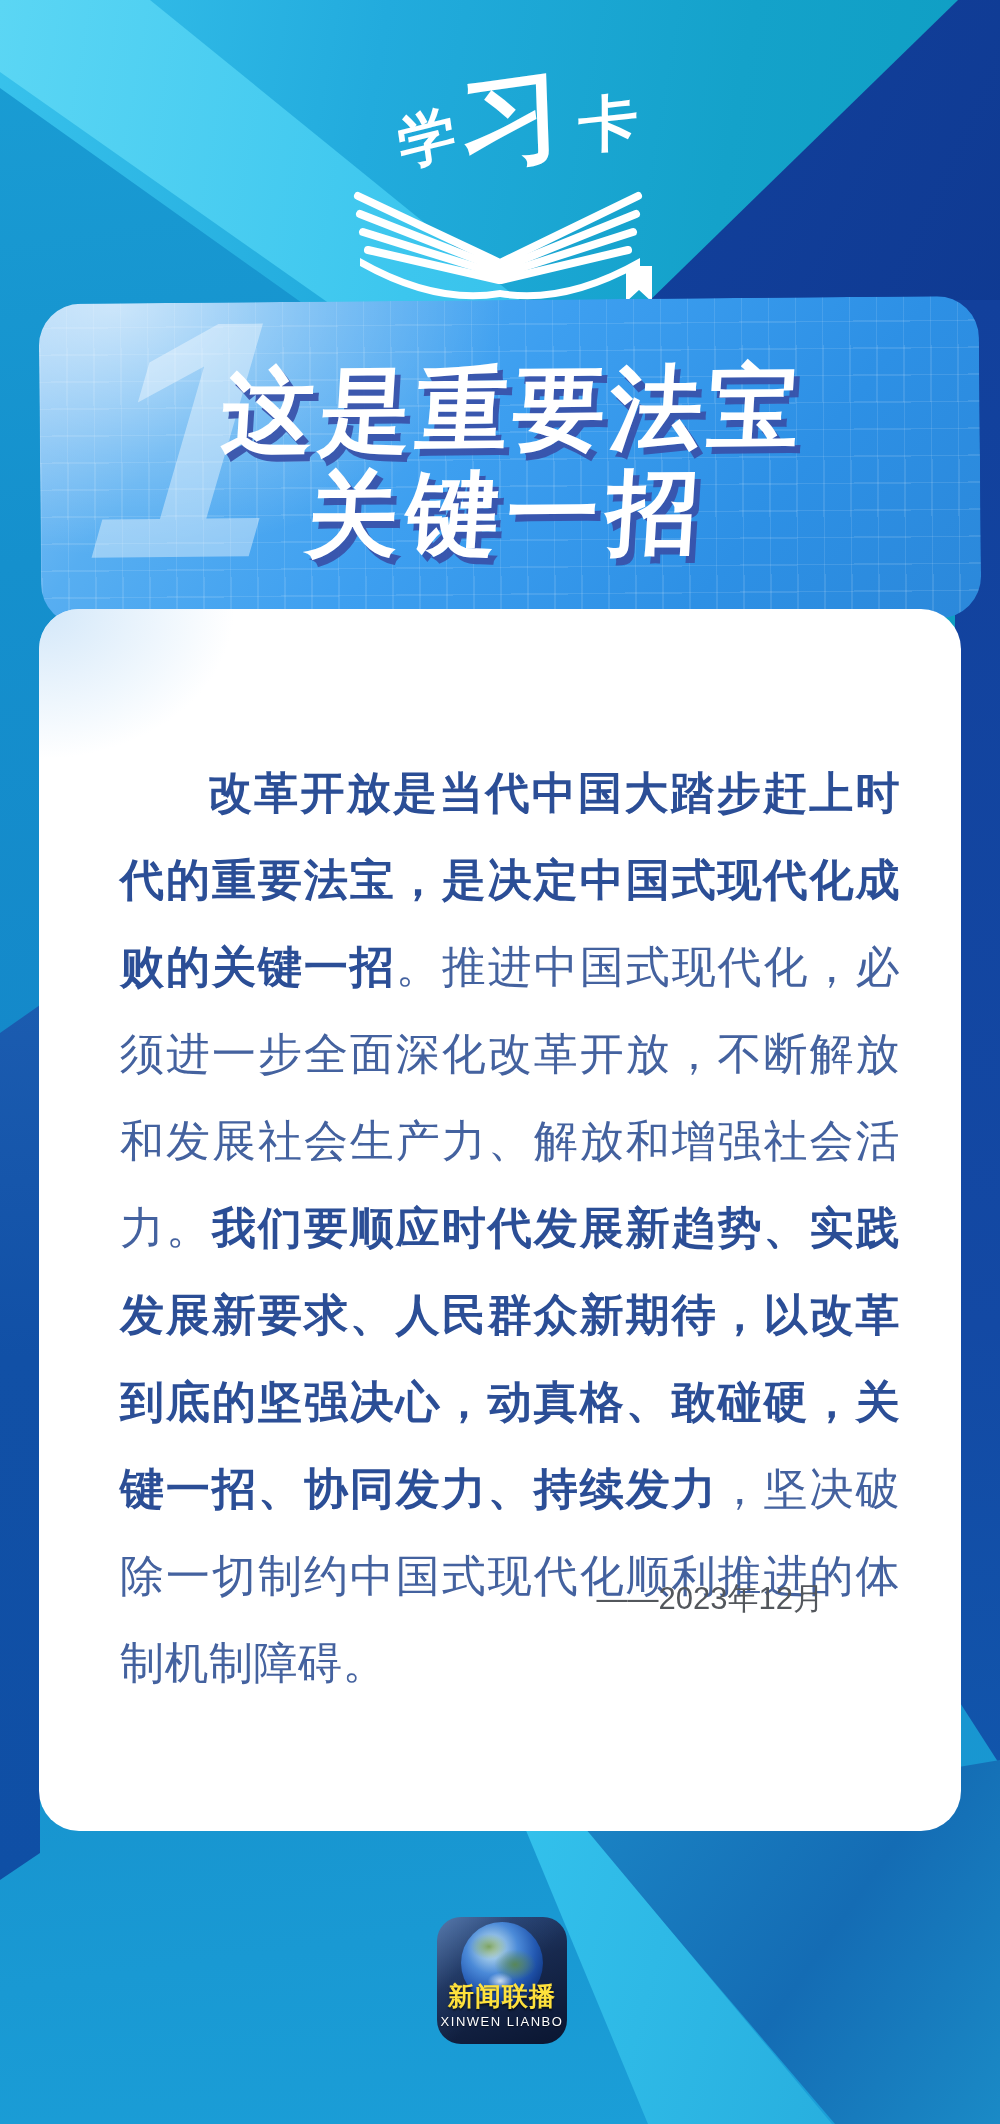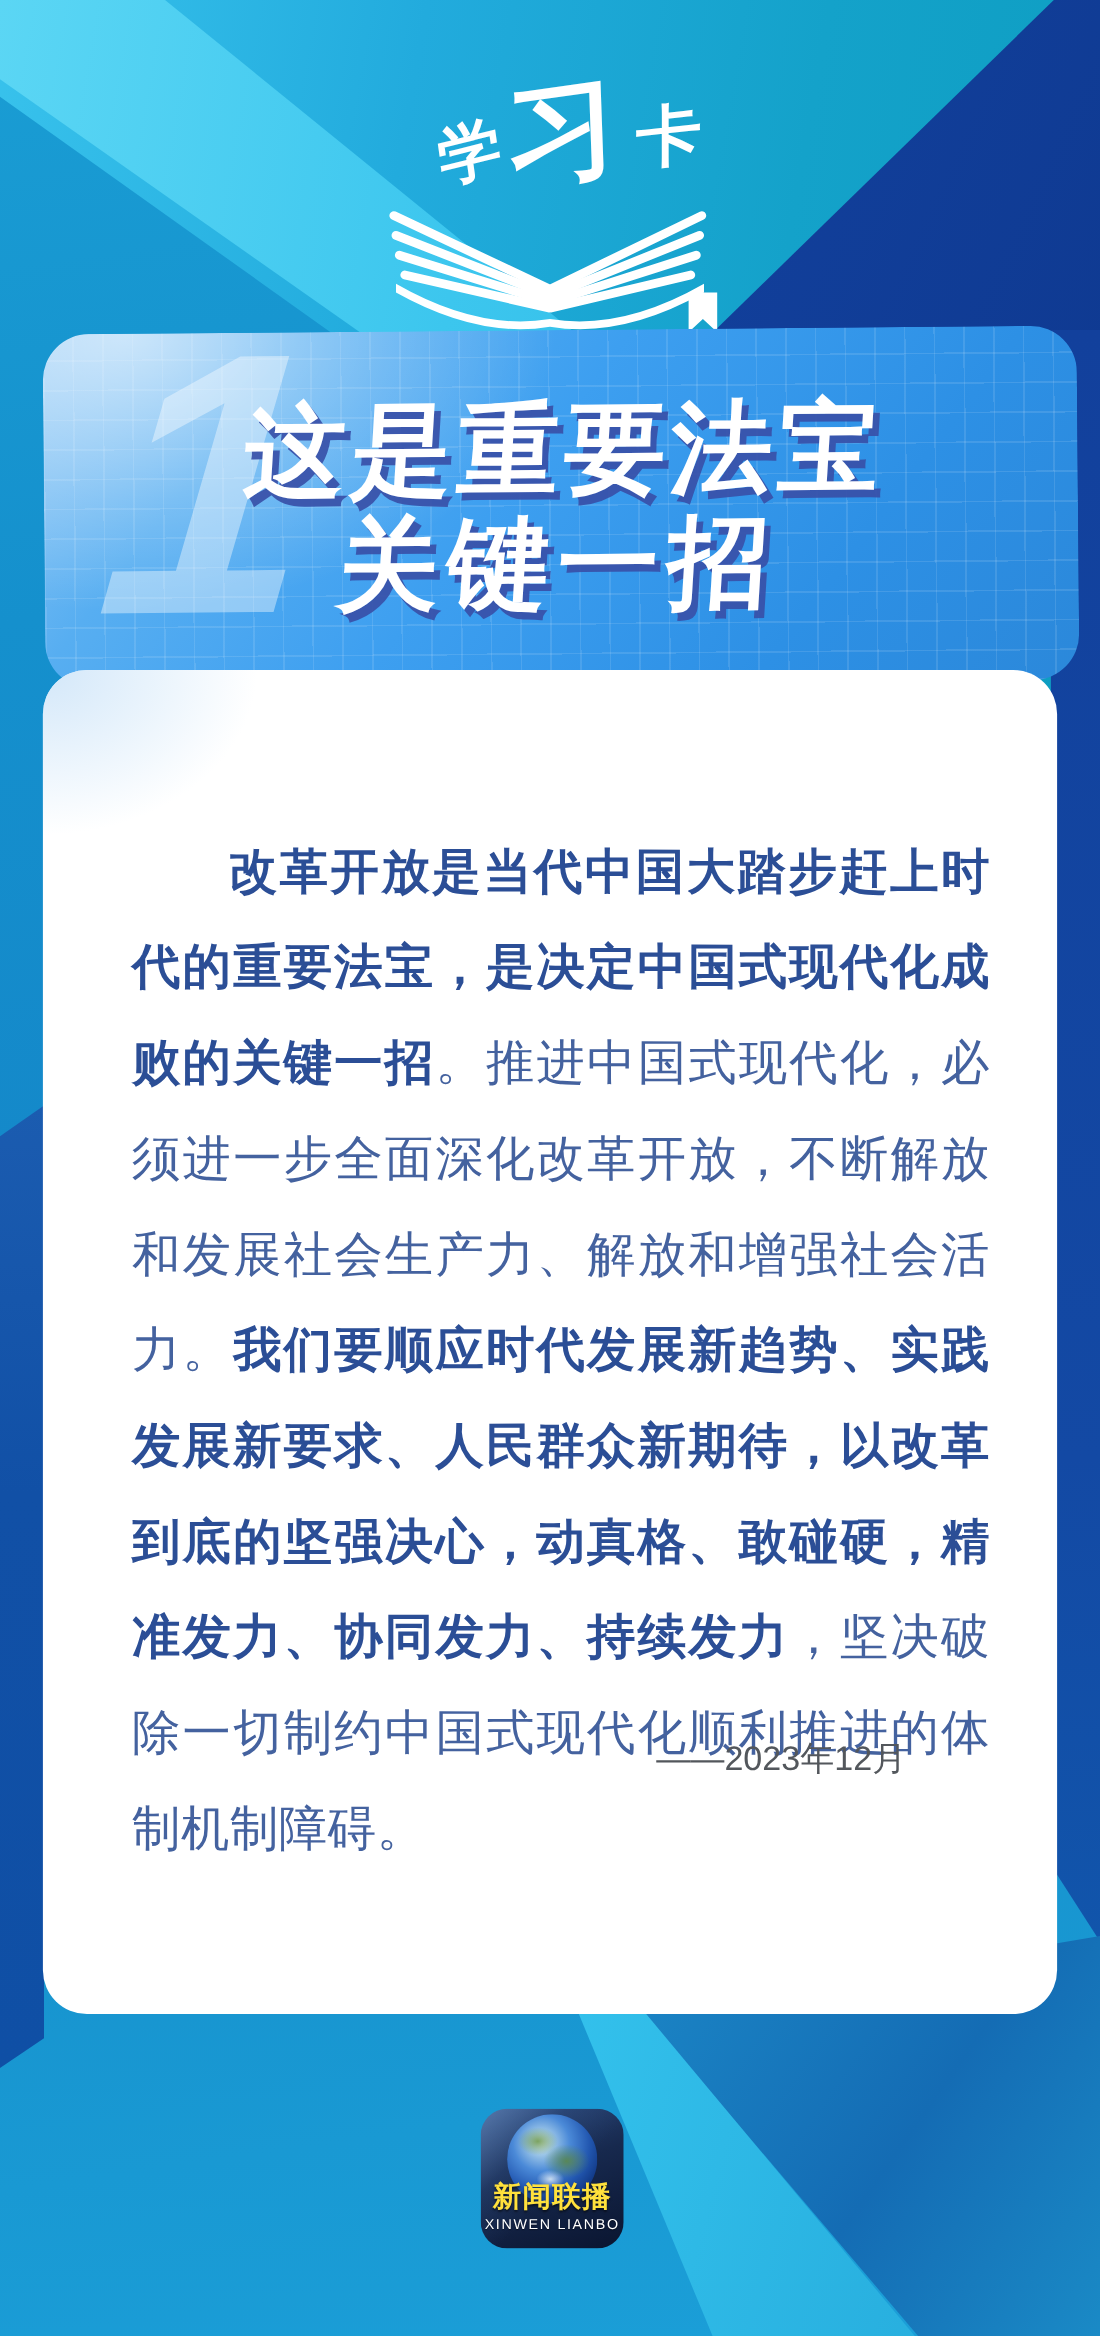--- a/index.html
+++ b/index.html
@@ -127,21 +127,21 @@
     <div class="band-grid"></div>
     <div class="band-number">1</div>
     <div class="band-title">
       <div class="t1">这是重要法宝</div>
       <div class="t2">关键一招</div>
     </div>
   </div>
 
   <div class="abs card">
     <div class="card-tint"></div>
-    <p class="quote" id="quote-text"><b>改革开放是当代中国大踏步赶上时代的重要法宝，是决定中国式现代化成败的关键一招</b><span>。推进中国式现代化，必须进一步全面深化改革开放，不断解放和发展社会生产力、解放和增强社会活力。</span><b>我们要顺应时代发展新趋势、实践发展新要求、人民群众新期待，以改革到底的坚强决心，动真格、敢碰硬，精准发力、协同发力、持续发力</b><span>，坚决破除一切制约中国式现代化顺利推进的体制机制障碍。</span></p>
+    <p class="quote" id="quote-text"><b>改革开放是当代中国大踏步赶上时代的重要法宝，是决定中国式现代化成败的关键一招</b><span>。推进中国式现代化，必须进一步全面深化改革开放，不断解放和发展社会生产力、解放和增强社会活力。</span><b>我们要顺应时代发展新趋势、实践发展新要求、人民群众新期待，以改革到底的坚强决心，动真格、敢碰硬，关键一招、协同发力、持续发力</b><span>，坚决破除一切制约中国式现代化顺利推进的体制机制障碍。</span></p>
     <div class="attrib">
       <div class="attrib-date">——2023年12月</div>
     </div>
   </div>
 
   <div class="abs applogo">
     <div class="globe"></div>
     <div class="applogo-cn">新闻联播</div>
     <div class="applogo-en">XINWEN  LIANBO</div>
   </div>

